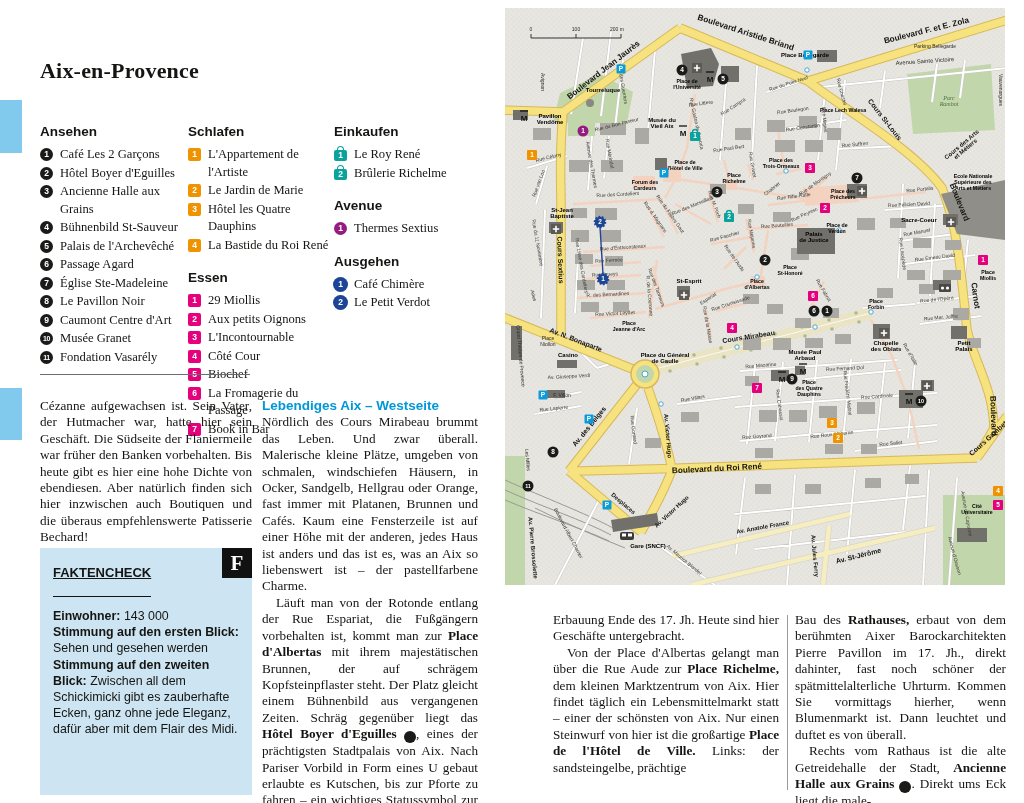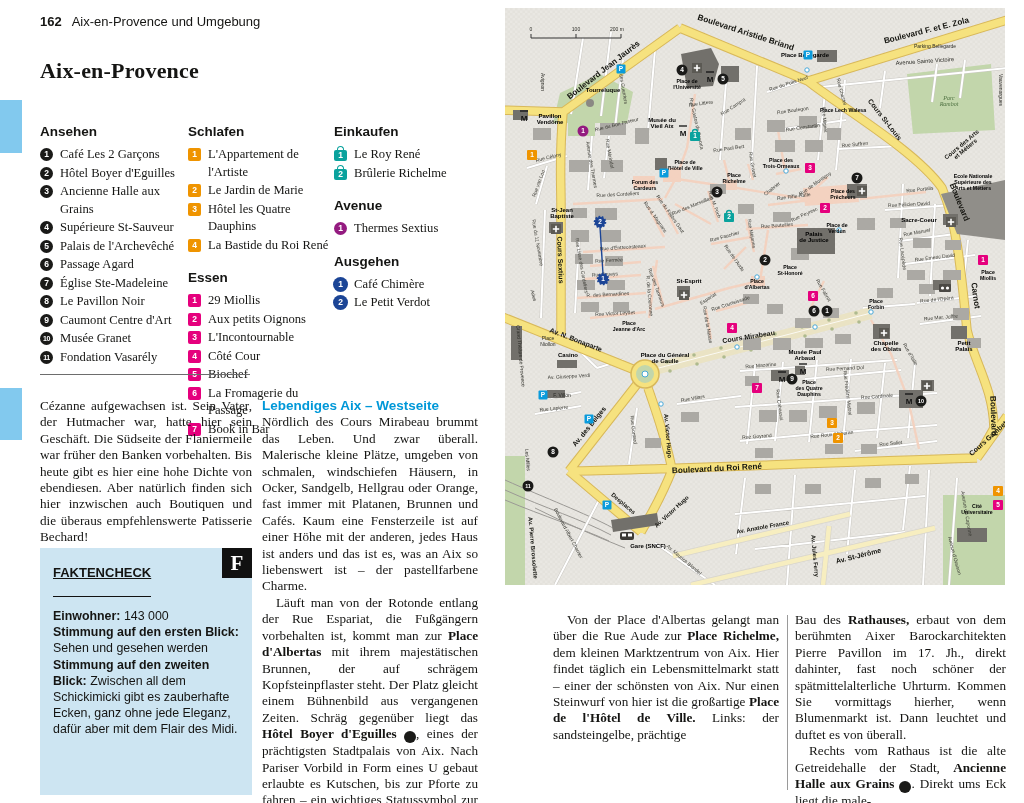--- a/index.html
+++ b/index.html
@@ -61,34 +61,31 @@
   .mknum.d2{font-size:5.4px;}
 </style>
 </head>
 <body>
 
 <div id="page">
 
   <div class="abs bluetab" style="top:100px;height:53px;"></div>
   <div class="abs bluetab" style="top:388px;height:52px;"></div>
 
-  <div class="abs" id="pagehead">
-    <span class="num">162</span><span>Aix-en-Provence und Umgebung</span>
-  </div>
 
   <div class="abs" id="booktitle">Aix-en-Provence</div>
 
   <div class="abs lcol" style="left:40px;width:150px;">
     <div class="lgroup">
       <h3>Ansehen</h3>
         <ul>
           <li><span class="chip sight">1</span><span>Café Les 2 Garçons</span></li>
           <li><span class="chip sight">2</span><span>Hôtel Boyer d'Eguilles</span></li>
           <li><span class="chip sight">3</span><span>Ancienne Halle aux Grains</span></li>
-          <li><span class="chip sight">4</span><span>Supérieure St-Sauveur</span></li>
+          <li><span class="chip sight">4</span><span>Bühnenbild St-Sauveur</span></li>
           <li><span class="chip sight">5</span><span>Palais de l'Archevêché</span></li>
           <li><span class="chip sight">6</span><span>Passage Agard</span></li>
           <li><span class="chip sight">7</span><span>Église Ste-Madeleine</span></li>
           <li><span class="chip sight">8</span><span>Le Pavillon Noir</span></li>
           <li><span class="chip sight">9</span><span>Caumont Centre d'Art</span></li>
           <li><span class="chip sight d2">10</span><span>Musée Granet</span></li>
           <li><span class="chip sight d2">11</span><span>Fondation Vasarély</span></li>
         </ul>
     </div>
   </div>
@@ -154,20 +151,21 @@
       </div>
   </div>
 
   <div class="abs bodycol" style="left:262px;top:398px;width:216px;">
     <p class="bhead">Lebendiges Aix – Westseite</p>
     <p>Nördlich des Cours Mirabeau brummt das Leben. Und zwar überall. Malerische kleine Plätze, umgeben von schmalen, windschiefen Häusern, in Ocker, Sandgelb, Hellgrau oder Orange, fast immer mit Platanen, Brunnen und Cafés. Kaum eine Fensterzeile ist auf einer Höhe mit der anderen, jedes Haus ist anders und das ist es, was an Aix so liebenswert ist – der pastellfarbene Charme.</p>
     <p class="ind"><span>Läuft man von der Rotonde entlang der Rue Espariat, die Fußgängern vorbehalten ist, kommt man zur </span><b>Place d'Albertas</b><span> mit ihrem majestätischen Brunnen, der auf schrägem Kopfsteinpflaster steht. Der Platz gleicht einem Bühnenbild aus vergangenen Zeiten. Schräg gegenüber liegt das </span><b>Hôtel Boyer d'Eguilles </b><span class="ibadge">2</span><span>, eines der prächtigsten Stadtpalais von Aix. Nach Pariser Vorbild in Form eines U gebaut erlaubte es Kutschen, bis zur Pforte zu fahren – ein wichtiges Statussymbol zur Zeit seiner</span></p>
   </div>
 
   <div class="abs bodycol" style="left:553px;top:612px;width:226px;">
+    <p><span>Erbauung Ende des 17. Jh. Heute sind hier Geschäfte untergebracht.</span></p>
     <p class="ind"><span>Von der Place d'Albertas gelangt man über die Rue Aude zur </span><b>Place Richelme,</b><span> dem kleinen Marktzentrum von Aix. Hier findet täglich ein Lebensmittelmarkt statt – einer der schönsten von Aix. Nur einen Steinwurf von hier ist die großartige </span><b>Place de l'Hôtel de Ville.</b><span> Links: der sandsteingelbe, prächtige</span></p>
   </div>
   <div class="abs vrule" style="left:787px;top:615px;height:175px;"></div>
   <div class="abs bodycol" style="left:795px;top:612px;width:211px;">
     <p><span>Bau des </span><b>Rathauses,</b><span> erbaut von dem berühmten Aixer Barockarchitekten Pierre Pavillon im 17. Jh., direkt dahinter, fast noch schöner der spätmittelalterliche Uhrturm. Kommen Sie vormittags hierher, wenn Blumenmarkt ist. Dann leuchtet und duftet es von überall.</span></p>
     <p class="ind"><span>Rechts vom Rathaus ist die alte Getreidehalle der Stadt, </span><b>Ancienne Halle aux Grains </b><span class="ibadge">3</span><span>. Direkt ums Eck liegt die male-</span></p>
   </div>
 
   <svg class="abs" style="left:505px;top:8px;" width="500" height="577" viewBox="0 0 500 577">
     <defs>

